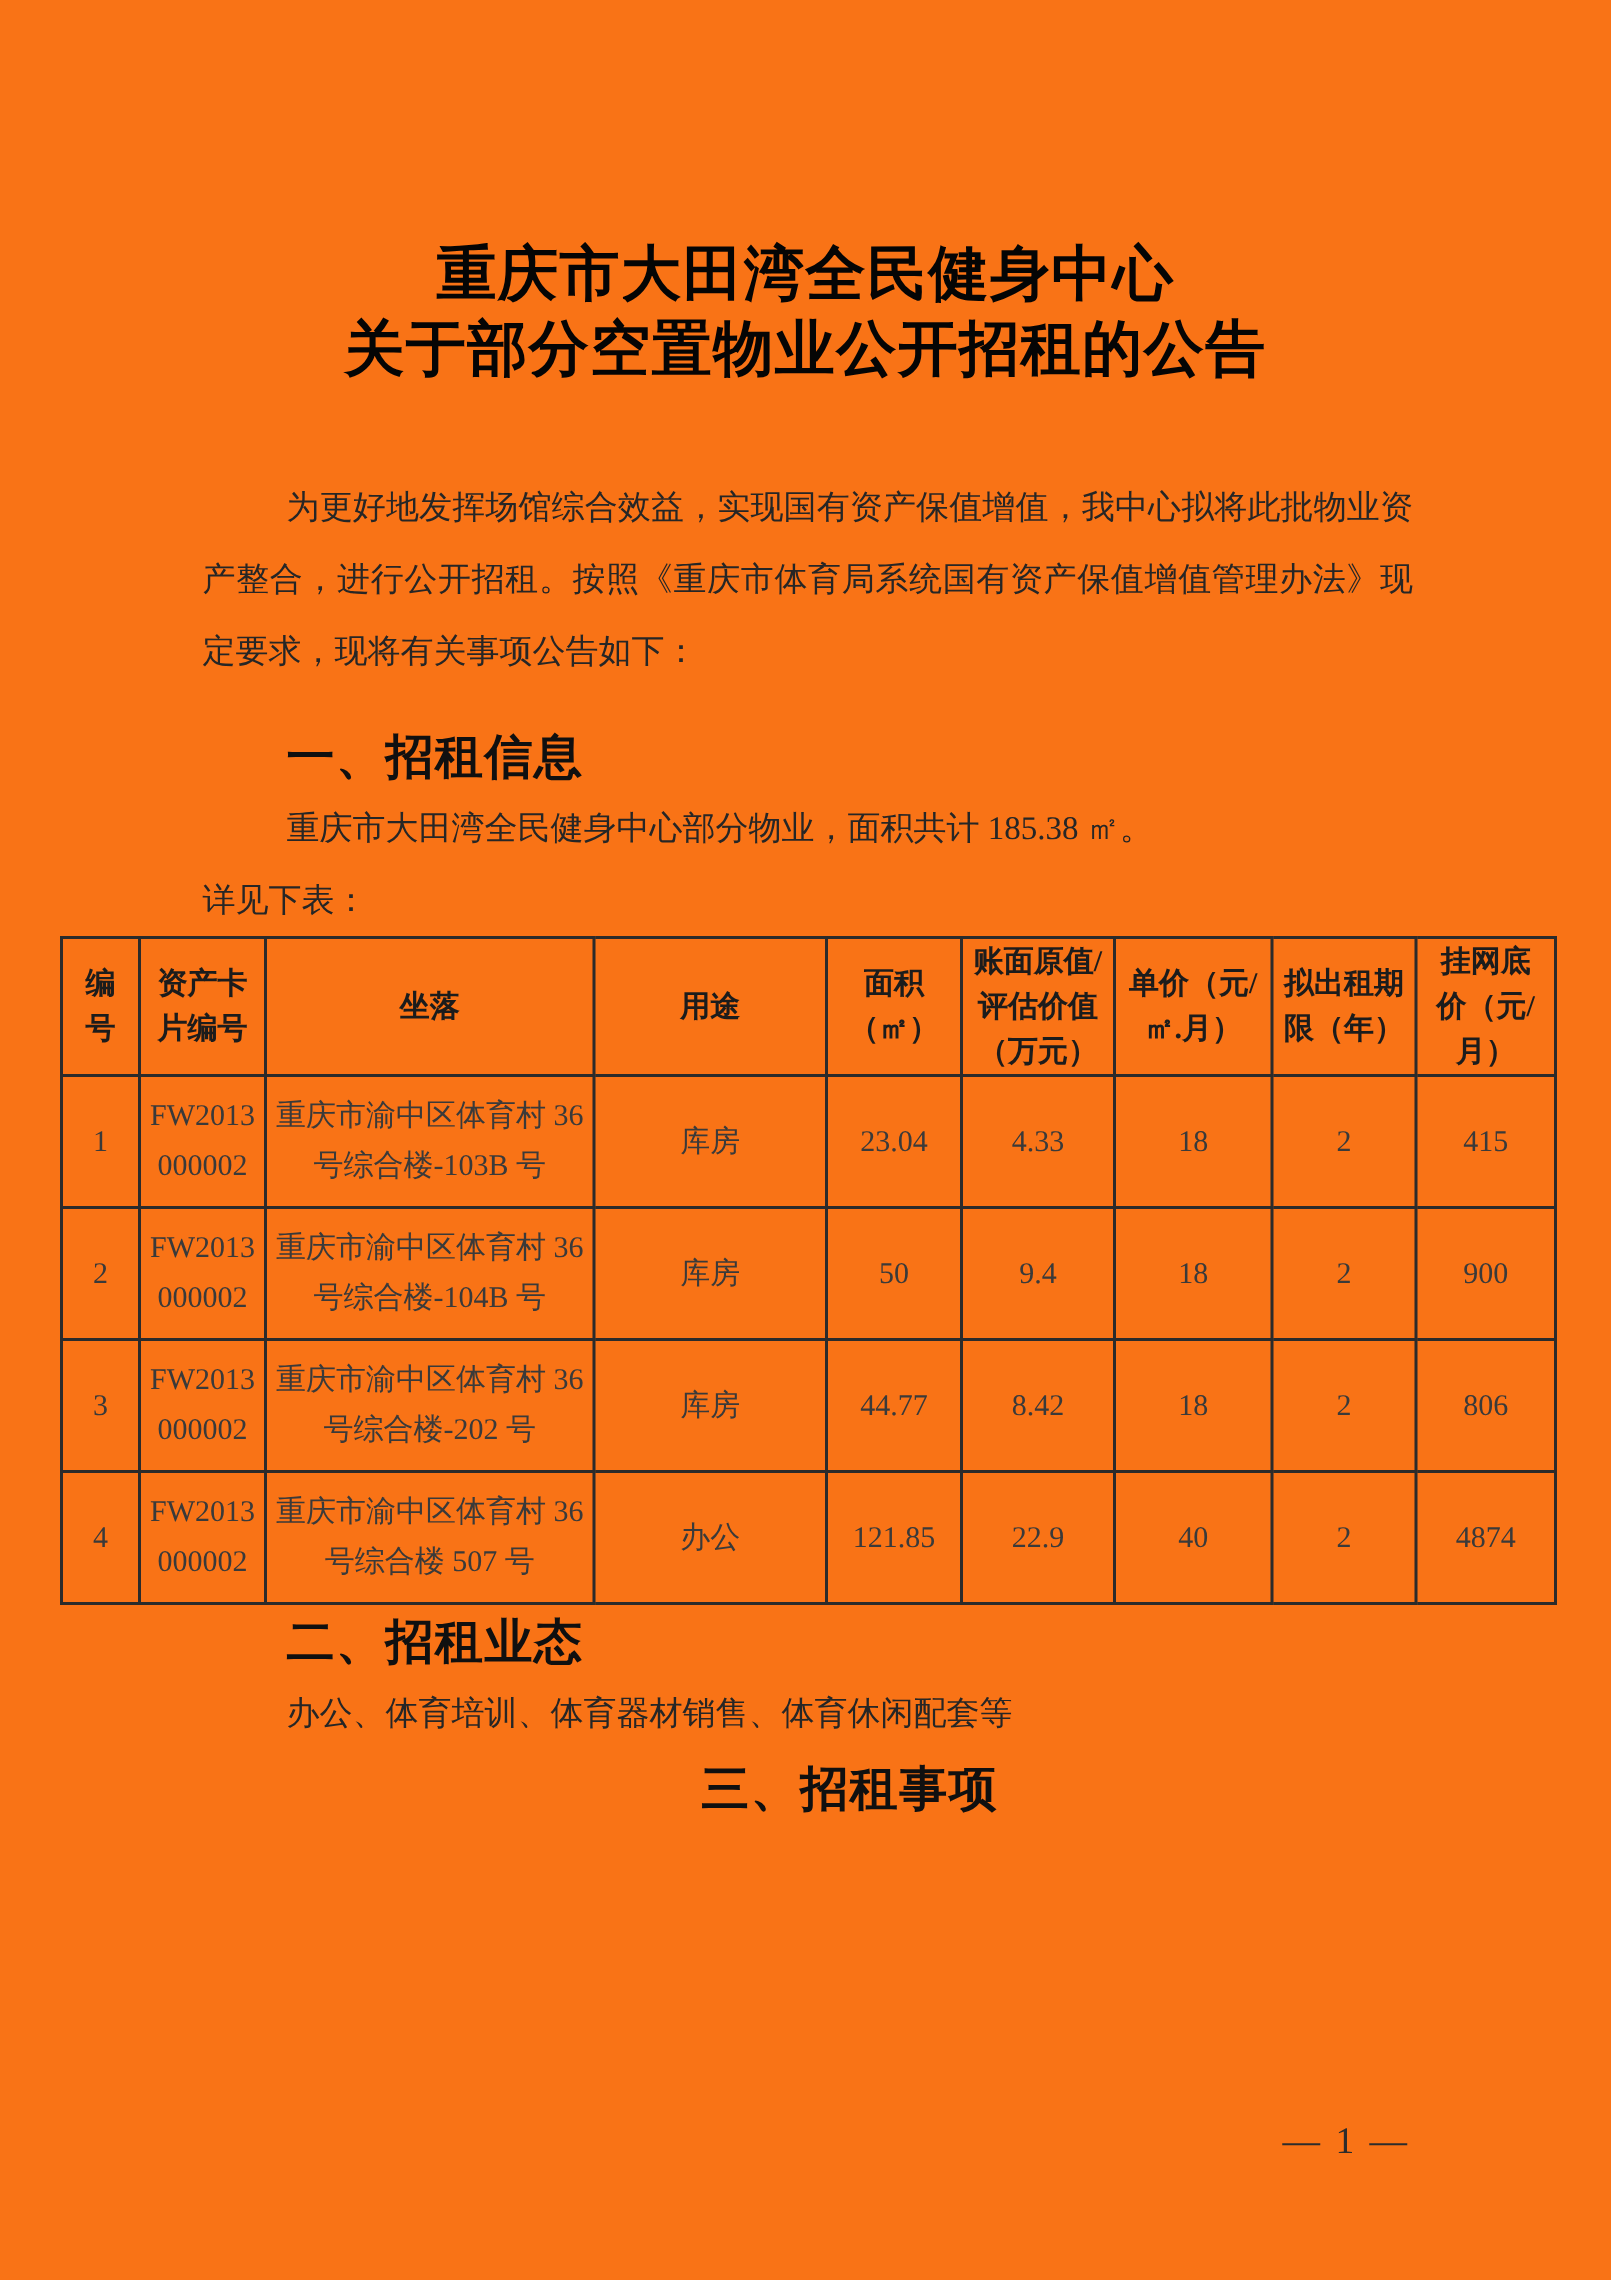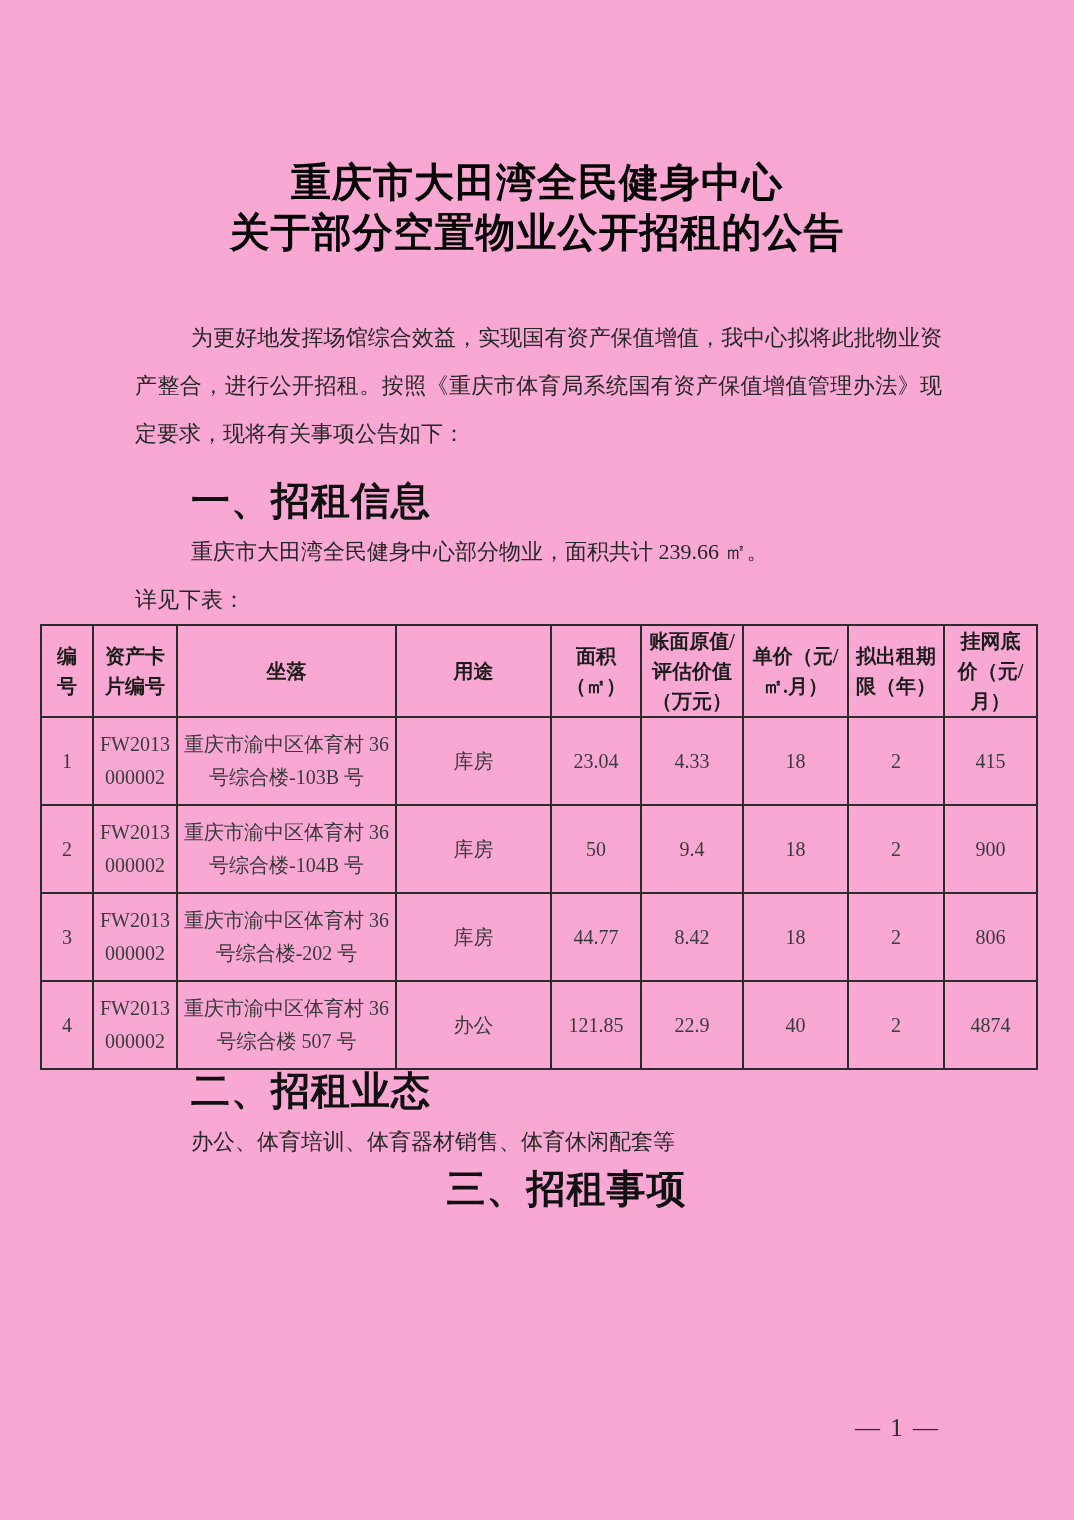--- a/index.html
+++ b/index.html
@@ -1,20 +1,20 @@
 <!DOCTYPE html>
 <html><head>
 <meta charset="utf-8">
 <style>
   html, body { margin: 0; padding: 0; background: #ffffff; }
   .page {
     position: relative;
     width: 1074px;
     height: 1520px;
-    background: #f9a8d4;
+    background: #f97316;
     box-sizing: border-box;
     padding-top: 158px;
     overflow: hidden;
     font-family: "Liberation Serif", "DejaVu Serif", serif;
     color: #222222;
   }
   .doc-title {
     text-align: center;
     font-size: 40px;
     line-height: 50px;
@@ -30,23 +30,23 @@
     line-height: 48px;
     text-align: justify;
     text-justify: inter-ideograph;
     color: #262626;
   }
   .intro { margin-top: 56px; text-indent: 56px; }
   .sec-heading {
     margin-left: 135px;
     margin-right: 132px;
     padding-left: 56px;
-    font-family: Liberation Mono, monospace;
+    font-family: Liberation Serif, serif;
     font-weight: bold;
-    font-size: 39px;
+    font-size: 32px;
     line-height: 48px;
     color: #101010;
     letter-spacing: 1px;
   }
   .h1x { margin-top: 8px; }
   .h2x { margin-top: 0; }
   .h3x { margin-top: 2px; text-align: center; }
   .line-plain { }
   .indent2 { text-indent: 56px; }
   .item-par { margin-top: 7px; text-indent: 56px; }
@@ -103,21 +103,21 @@
 <div class="page">
 
   <div class="doc-title">
     <div>重庆市大田湾全民健身中心</div>
     <div>关于部分空置物业公开招租的公告</div>
   </div>
 
   <p class="flow intro">为更好地发挥场馆综合效益，实现国有资产保值增值，我中心拟将此批物业资产整合，进行公开招租。按照《重庆市体育局系统国有资产保值增值管理办法》现定要求，现将有关事项公告如下：</p>
 
   <div class="sec-heading h1x">一、招租信息</div>
-  <div class="flow indent2">重庆市大田湾全民健身中心部分物业，面积共计 239.66 ㎡。</div>
+  <div class="flow indent2">重庆市大田湾全民健身中心部分物业，面积共计 185.38 ㎡。</div>
   <div class="flow line-plain">详见下表：</div>
 
   <table class="rental">
     <colgroup>
       <col class="col-no">
         <col class="col-card">
         <col class="col-loc">
         <col class="col-use">
       <col class="col-area">
         <col class="col-val">

